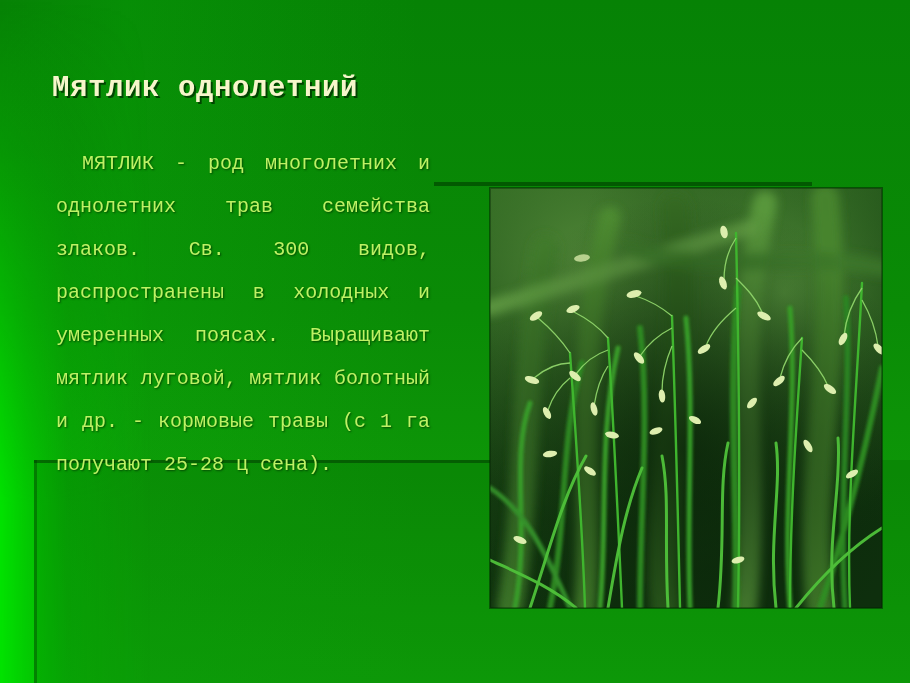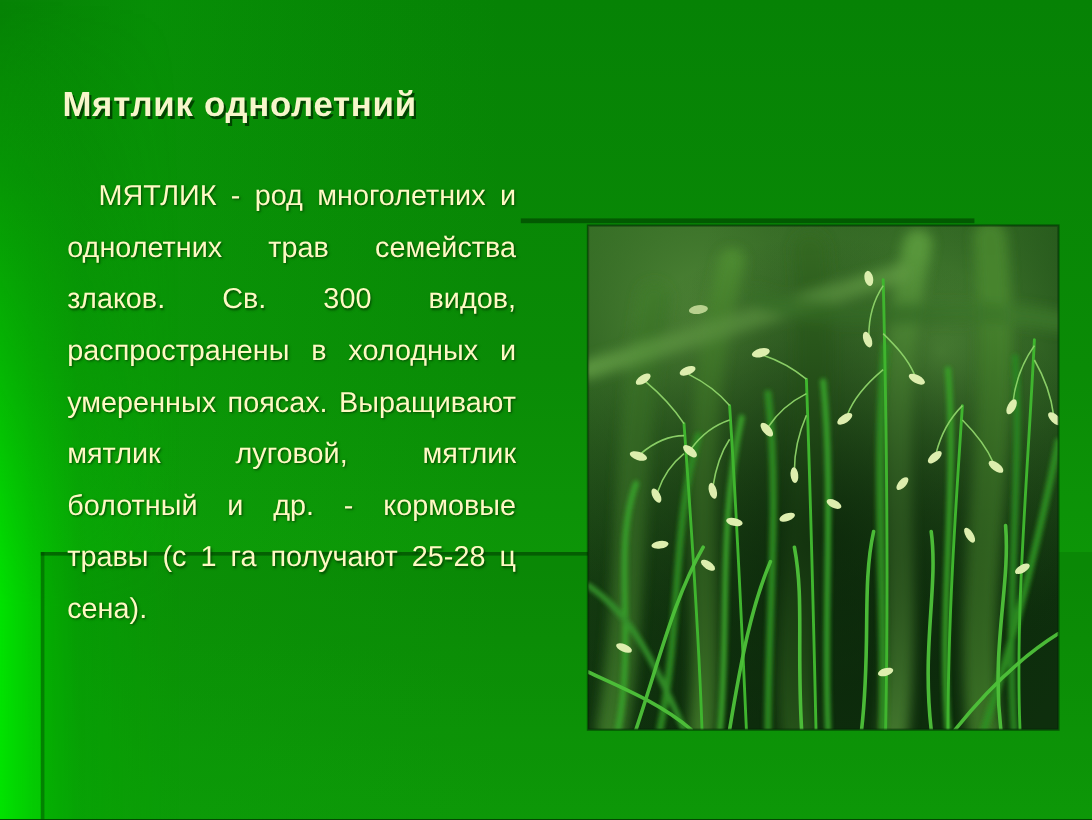--- a/index.html
+++ b/index.html
@@ -5,21 +5,21 @@
   html, body {
     margin: 0;
     padding: 0;
     background: #000;
   }
   #slide {
     position: relative;
     width: 910px;
     height: 683px;
     overflow: hidden;
-    font-family: Liberation Sans, sans-serif;
+    font-family: Liberation Mono, monospace;
     
     background: #0a8609;
   }
 
   
   .bg-base {
     position: absolute;
     left: 0; top: 0;
     width: 910px; height: 683px;
     background: linear-gradient(to bottom, #068205 0%, #0a8b06 45%, #0e9a08 78%, #10a80a 100%);
@@ -93,23 +93,23 @@
     text-shadow: 2px 2px 0 rgba(0,55,0,0.85);
     white-space: nowrap;
   }
 
   
   .body-text {
     position: absolute;
     left: 56px;
     top: 142px;
     width: 374px;
-    font-size: 24px;
+    font-size: 20px;
     line-height: 43px;
-    color: #fef9c3;
+    color: #bef264;
     text-align: justify;
     text-align-last: left;
     text-shadow: 1px 1px 2px rgba(0,50,0,0.75);
   }
   .body-text .indent { display: inline-block; width: 26px; }
   .body-text p { margin: 0; }
 
   
   .photo {
     position: absolute;

